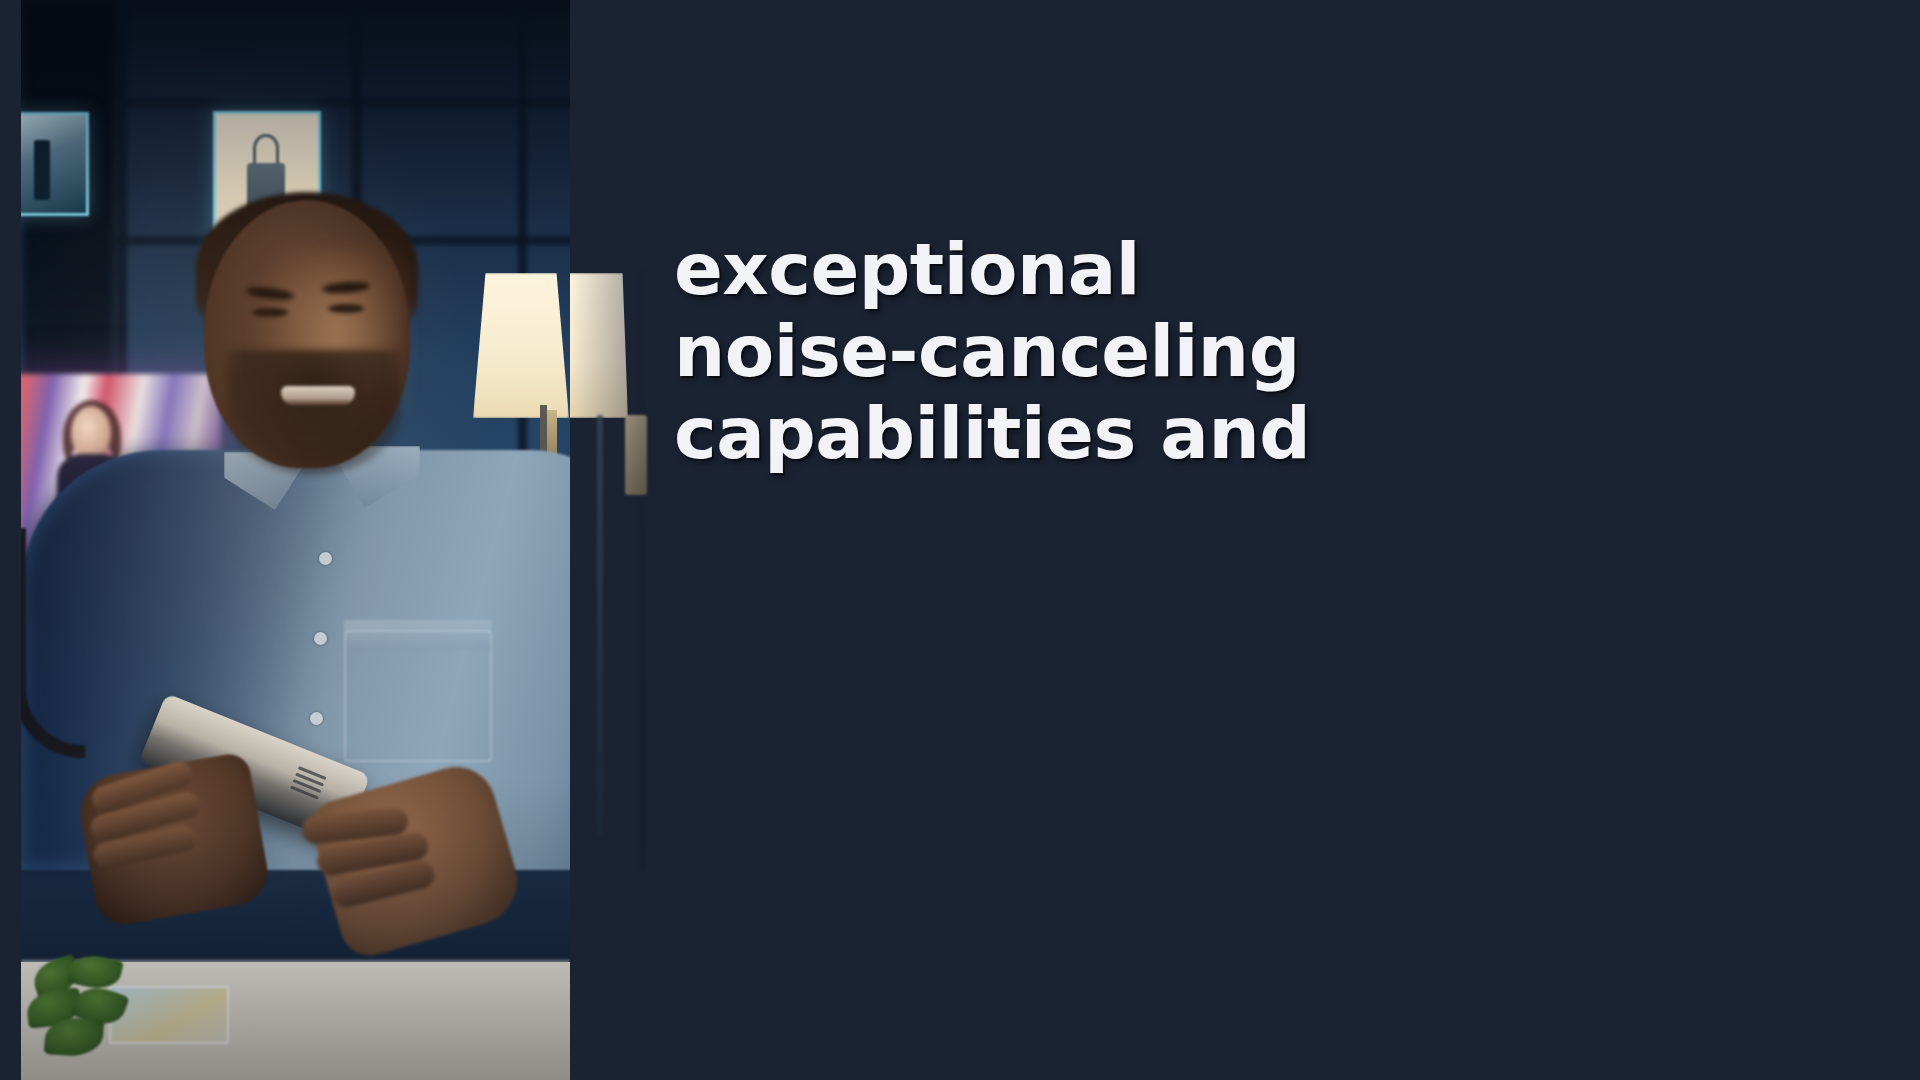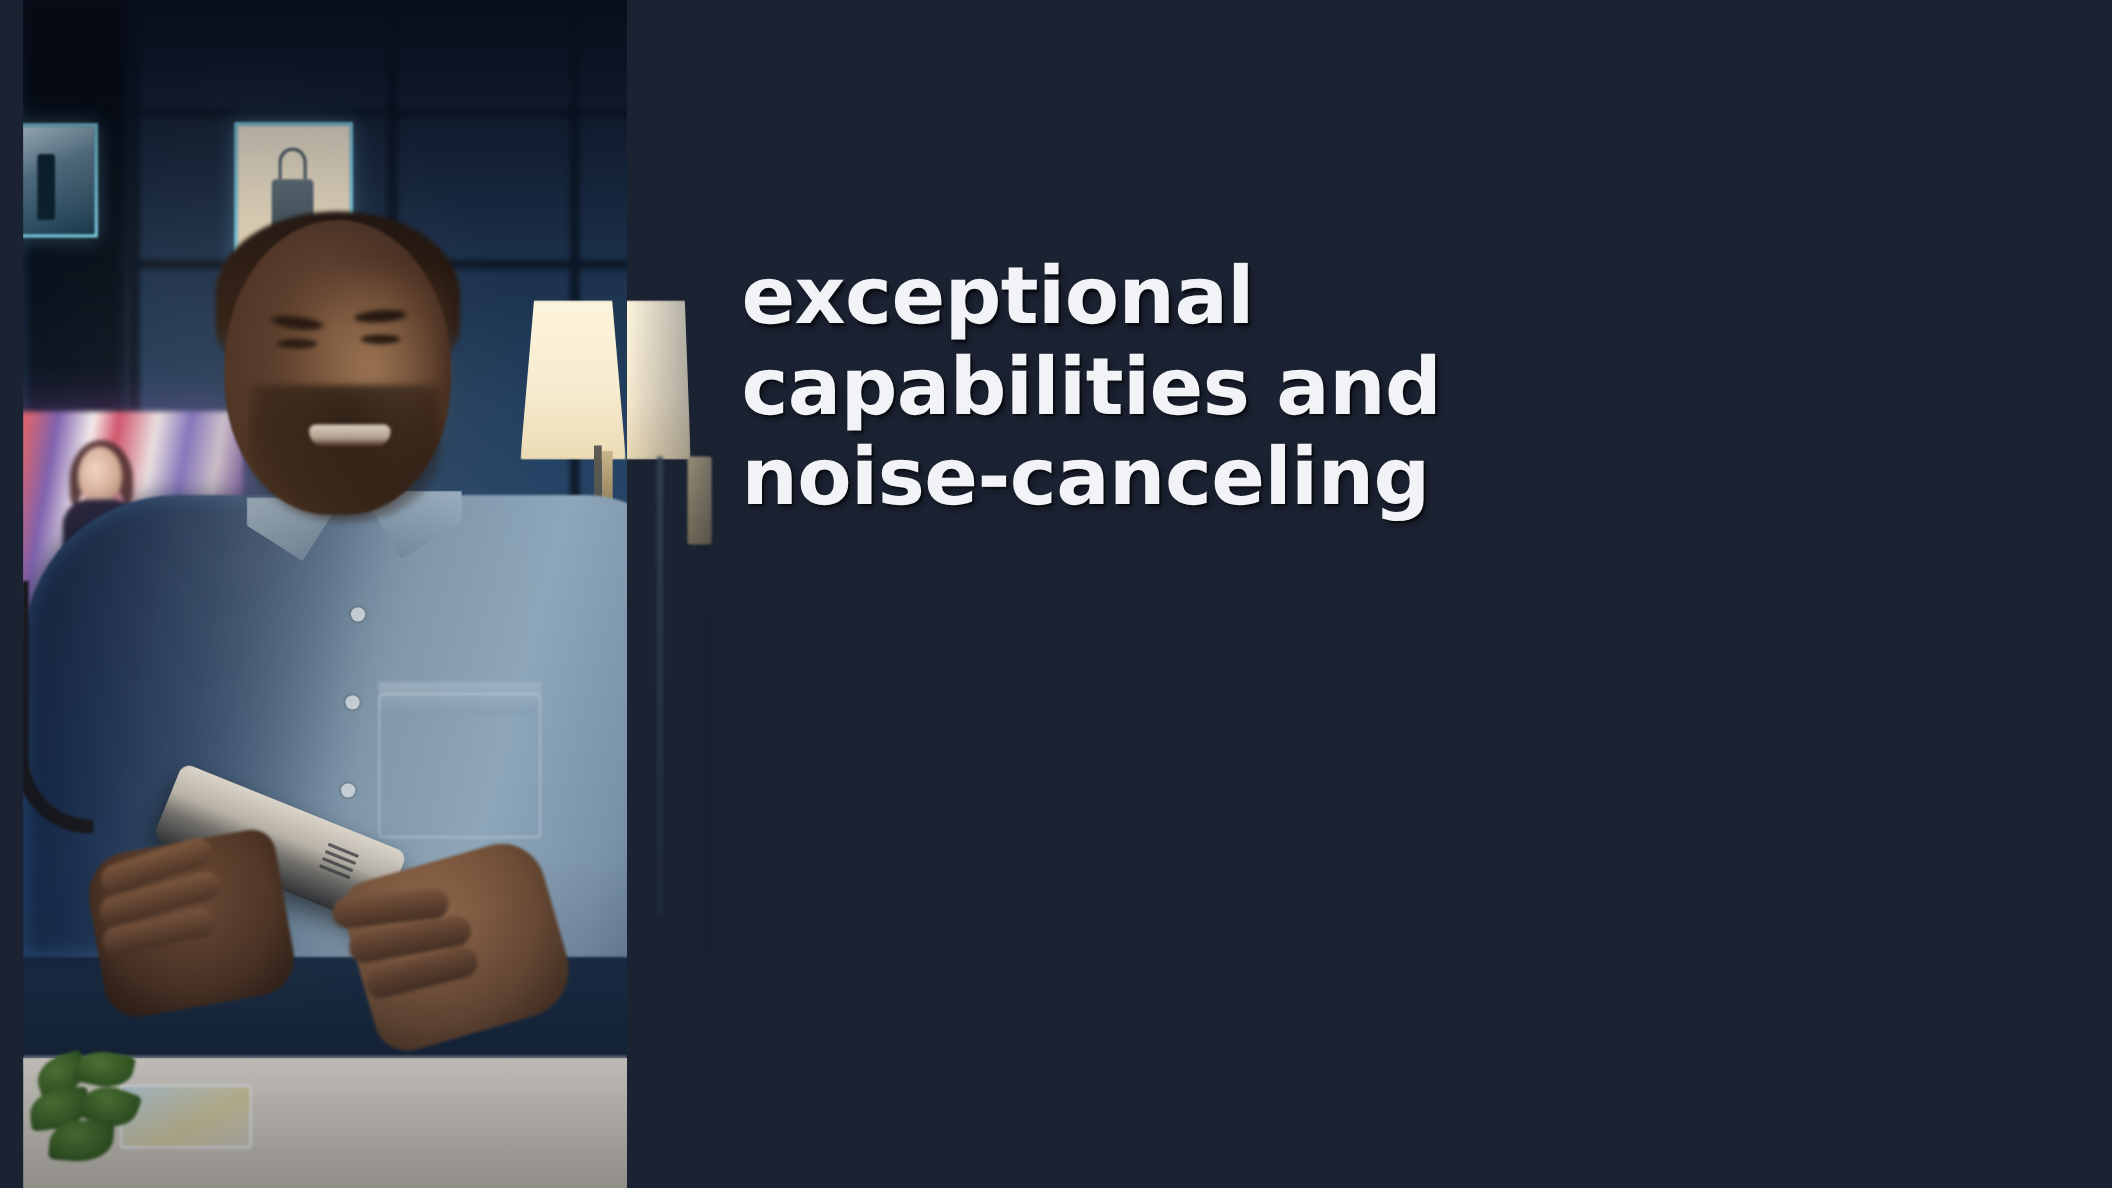--- a/index.html
+++ b/index.html
@@ -447,18 +447,18 @@
     <div class="post2"></div>
     <div class="shade2"></div>
     <div class="switchplate"></div>
     <div class="post"></div>
     <div class="edgefade"></div>
   </div>
 
   <div id="text-panel">
     <div id="caption">
       <span class="caption-line">exceptional</span>
+      <span class="caption-line">noise-canceling</span>
       <span class="caption-line">capabilities and</span>
-      <span class="caption-line">noise-canceling</span>
     </div>
   </div>
 
 </div>
 
 </body></html>

